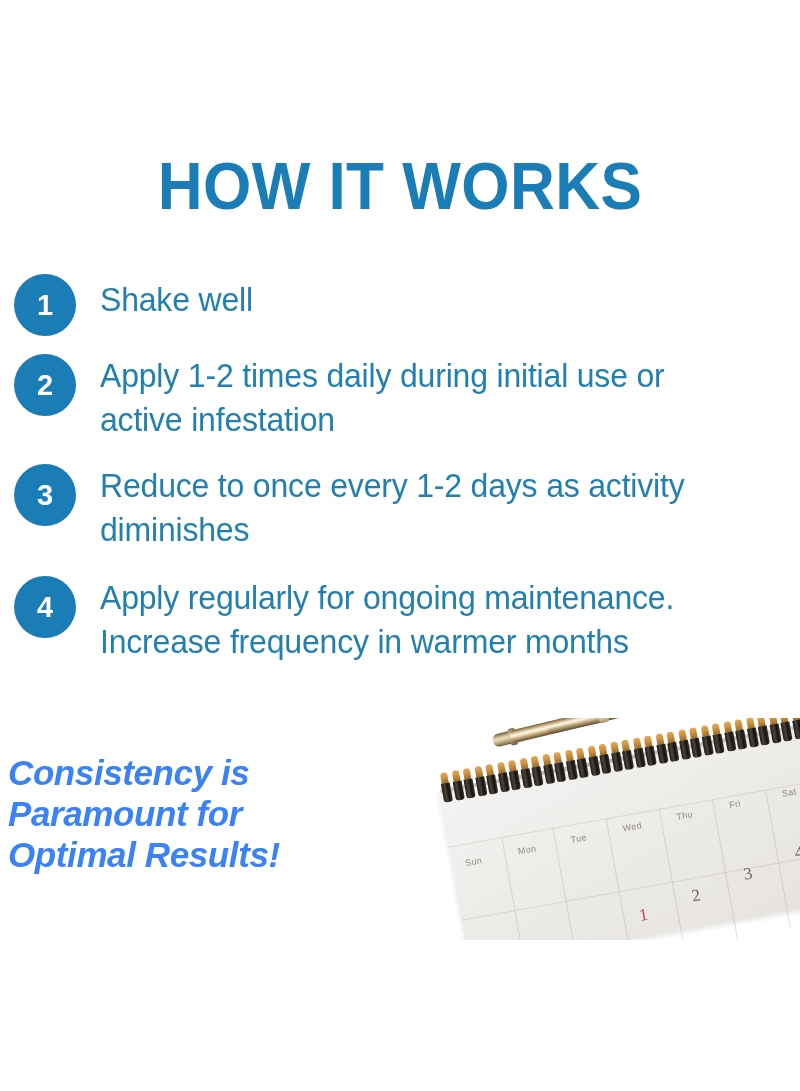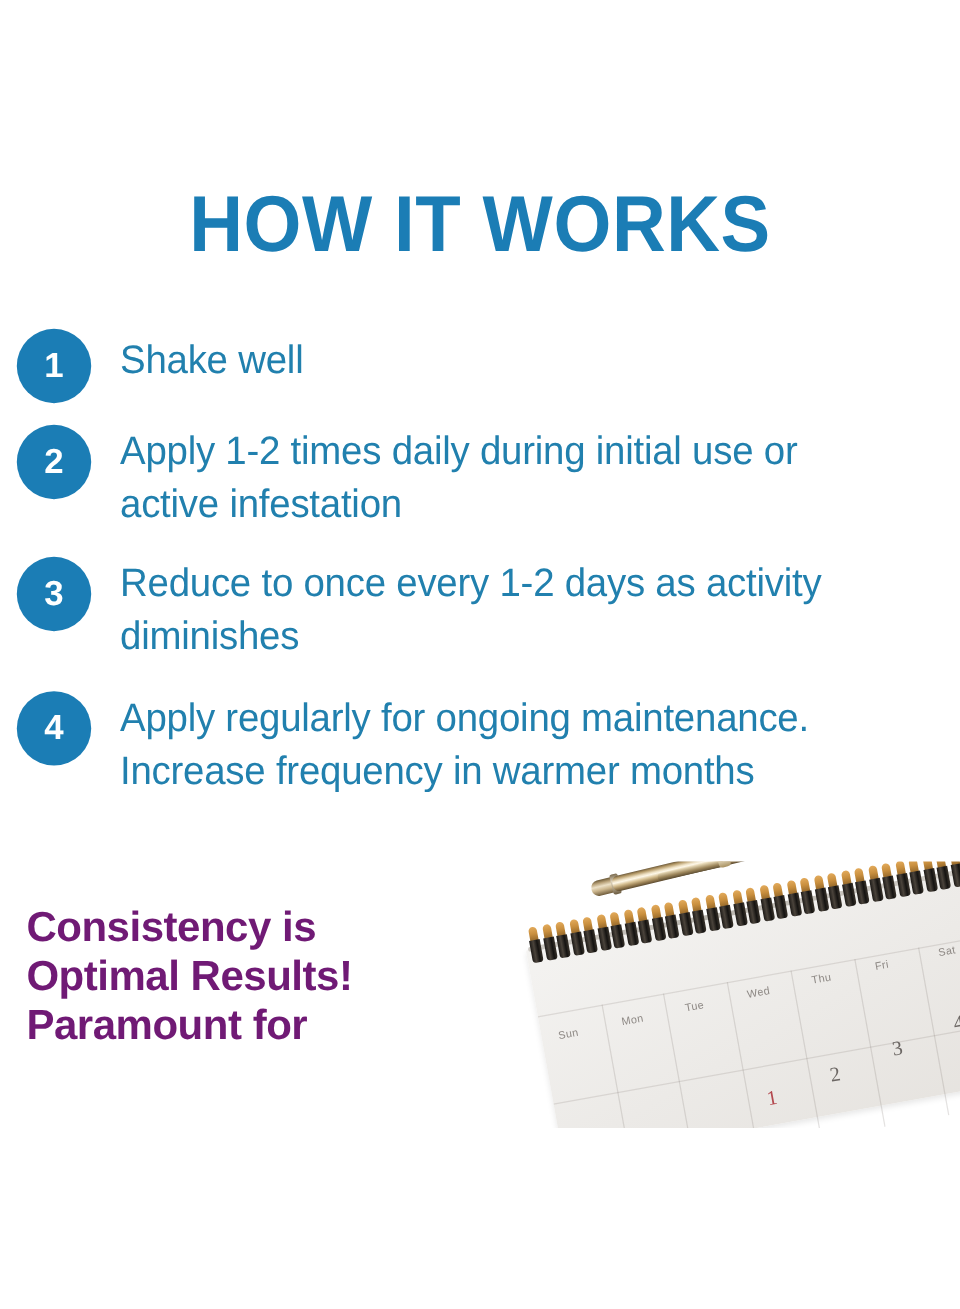--- a/index.html
+++ b/index.html
@@ -75,29 +75,30 @@
     transform-origin: left top;
     padding-top: 2px;
   }
   .step.s1 .step-text { padding-top: 6px; }
   .step.s2 { margin-bottom: 20px; }
   .step.s3 { margin-bottom: 22px; }
 
   
   .tagline {
     position: absolute;
-    left: 22px;
+    left: 8px;
     top: 752px;
     width: 400px;
-    color: #701a75;
+    color: #3b82f6;
     font-family: "Liberation Sans", sans-serif;
     font-weight: 700;
     font-size: 35px;
     line-height: 41px;
     letter-spacing: -0.4px;
+    font-style: italic;
   }
   .tagline .tl-line { display: block; }
 
   
   .photo {
     position: absolute;
     left: 415px;
     top: 718px;
     width: 385px;
     height: 232px;
@@ -309,22 +310,22 @@
 
   <div class="step s4">
     <div class="step-badge">4</div>
     <div class="step-text">Apply regularly for ongoing maintenance. Increase frequency in warmer months</div>
   </div>
 
 </div>
 
 <div class="tagline">
   <span class="tl-line">Consistency is</span>
+  <span class="tl-line">Paramount for</span>
   <span class="tl-line">Optimal Results!</span>
-  <span class="tl-line">Paramount for</span>
 </div>
 
 <div class="photo">
 
   <div class="pen">
     <div class="pen-end"></div>
     <div class="pen-band"></div>
     <div class="pen-barrel"></div>
     <div class="pen-clip"></div>
     <div class="pen-clip-knob"></div>

